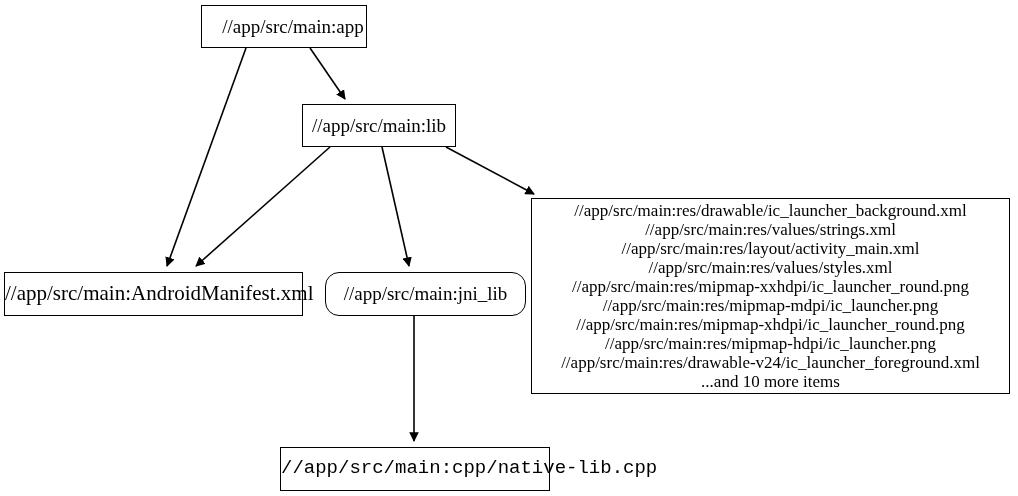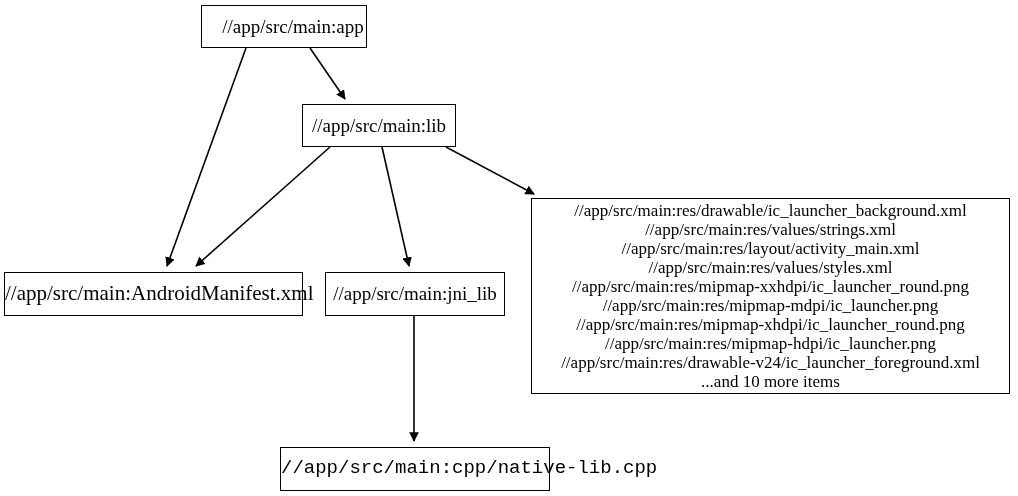--- a/index.html
+++ b/index.html
@@ -39,21 +39,21 @@
   }
   .node-label {
     display: block;
     width: 100%;
     text-align: center;
     white-space: pre;
   }
   .n-app      { left: 201px; top: 5px;   width: 166px; height: 43px;  font-size: 19px; padding-left: 18px; }
   .n-lib      { left: 302px; top: 104px; width: 154px; height: 43px;  font-size: 19px; }
   .n-manifest { left: 4px;   top: 272px; width: 299px; height: 44px;  font-size: 21px; }
-  .n-jni      { left: 325px; top: 272px; width: 180px; height: 44px;  font-size: 19px; }
+  .n-jni      { left: 325px; top: 272px; width: 201px; height: 44px;  font-size: 19px; border-radius: 14px; }
   .n-res      { left: 531px; top: 198px; width: 479px; height: 196px; font-size: 17px; align-items: center; }
   .n-native   { left: 280px; top: 447px; width: 270px; height: 44px;  font-size: 19px; font-family: Liberation Mono, monospace; }
   .n-res .node-label { line-height: 19.1px; }
 </style>
 </head>
 <body>
 
 <div id="graph-canvas">
 
   <svg id="edge-layer" width="1018" height="496" viewBox="0 0 1018 496">

